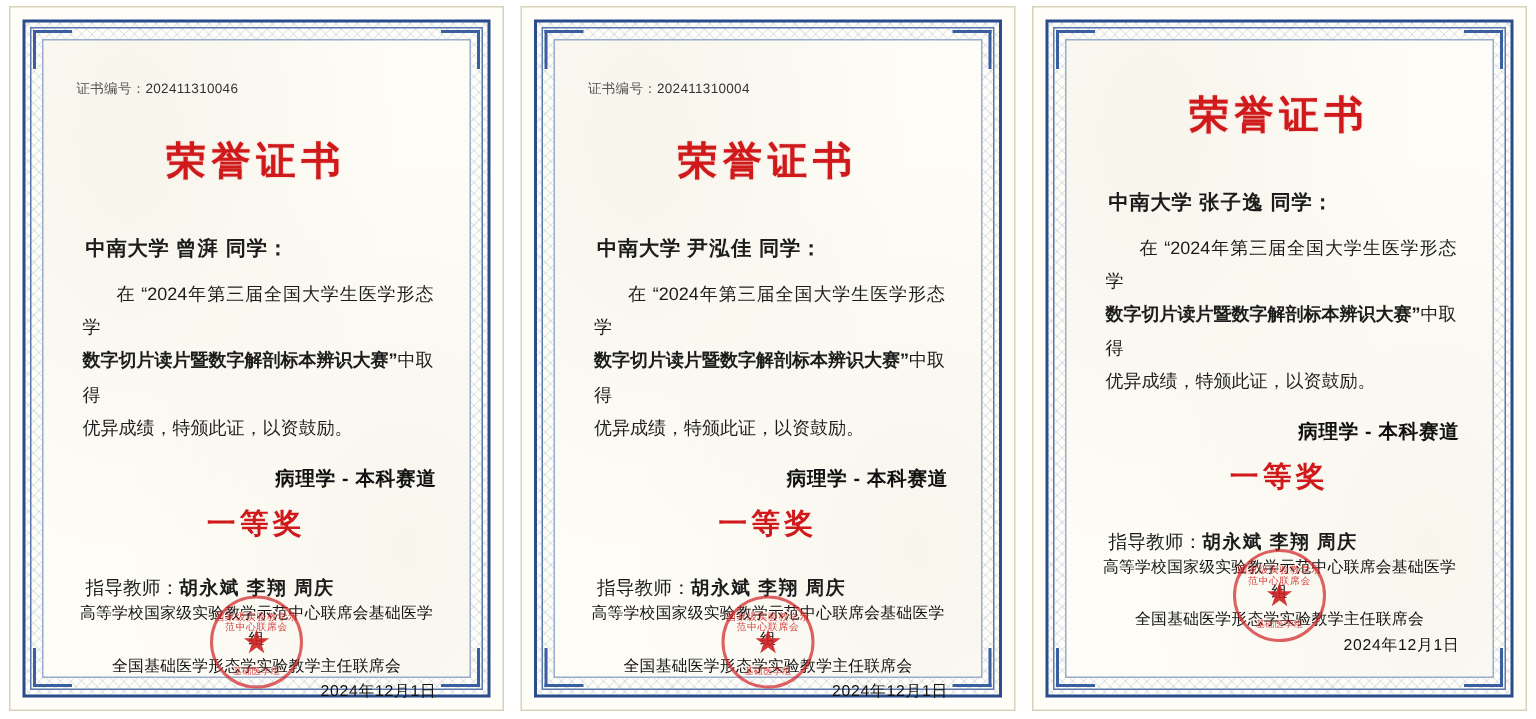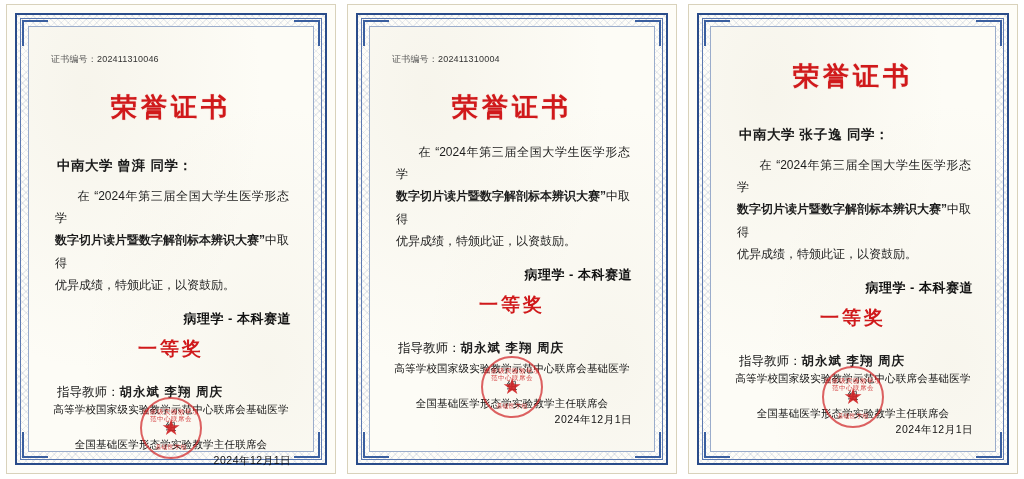--- a/index.html
+++ b/index.html
@@ -287,20 +287,25 @@
     <div class="corner tl"></div>
     <div class="corner tr"></div>
     <div class="corner bl"></div>
     <div class="corner br"></div>
 
     <div class="content">
       <div class="serial">
         <span class="serial-label">证书编号：</span><span class="serial-value">202411310004</span>
       </div>
       <div class="title">荣誉证书</div>
+      <div class="salutation">
+        <span>中南大学</span>
+        <span class="name">尹泓佳</span>
+        <span>同学：</span>
+      </div>
       <div class="body-text">
         <span class="ind"></span><span>在 “2024年第三届全国大学生医学形态学</span><br>
         <b>数字切片读片暨数字解剖标本辨识大赛”</b><span>中取得</span><br>
         <span>优异成绩，特颁此证，以资鼓励。</span>
       </div>
       <div class="track">病理学 - 本科赛道</div>
       <div class="award">一等奖</div>
       <div class="advisors">
         <span class="adv-label">指导教师：</span><span class="adv-names">胡永斌 李翔 周庆</span>
       </div>

